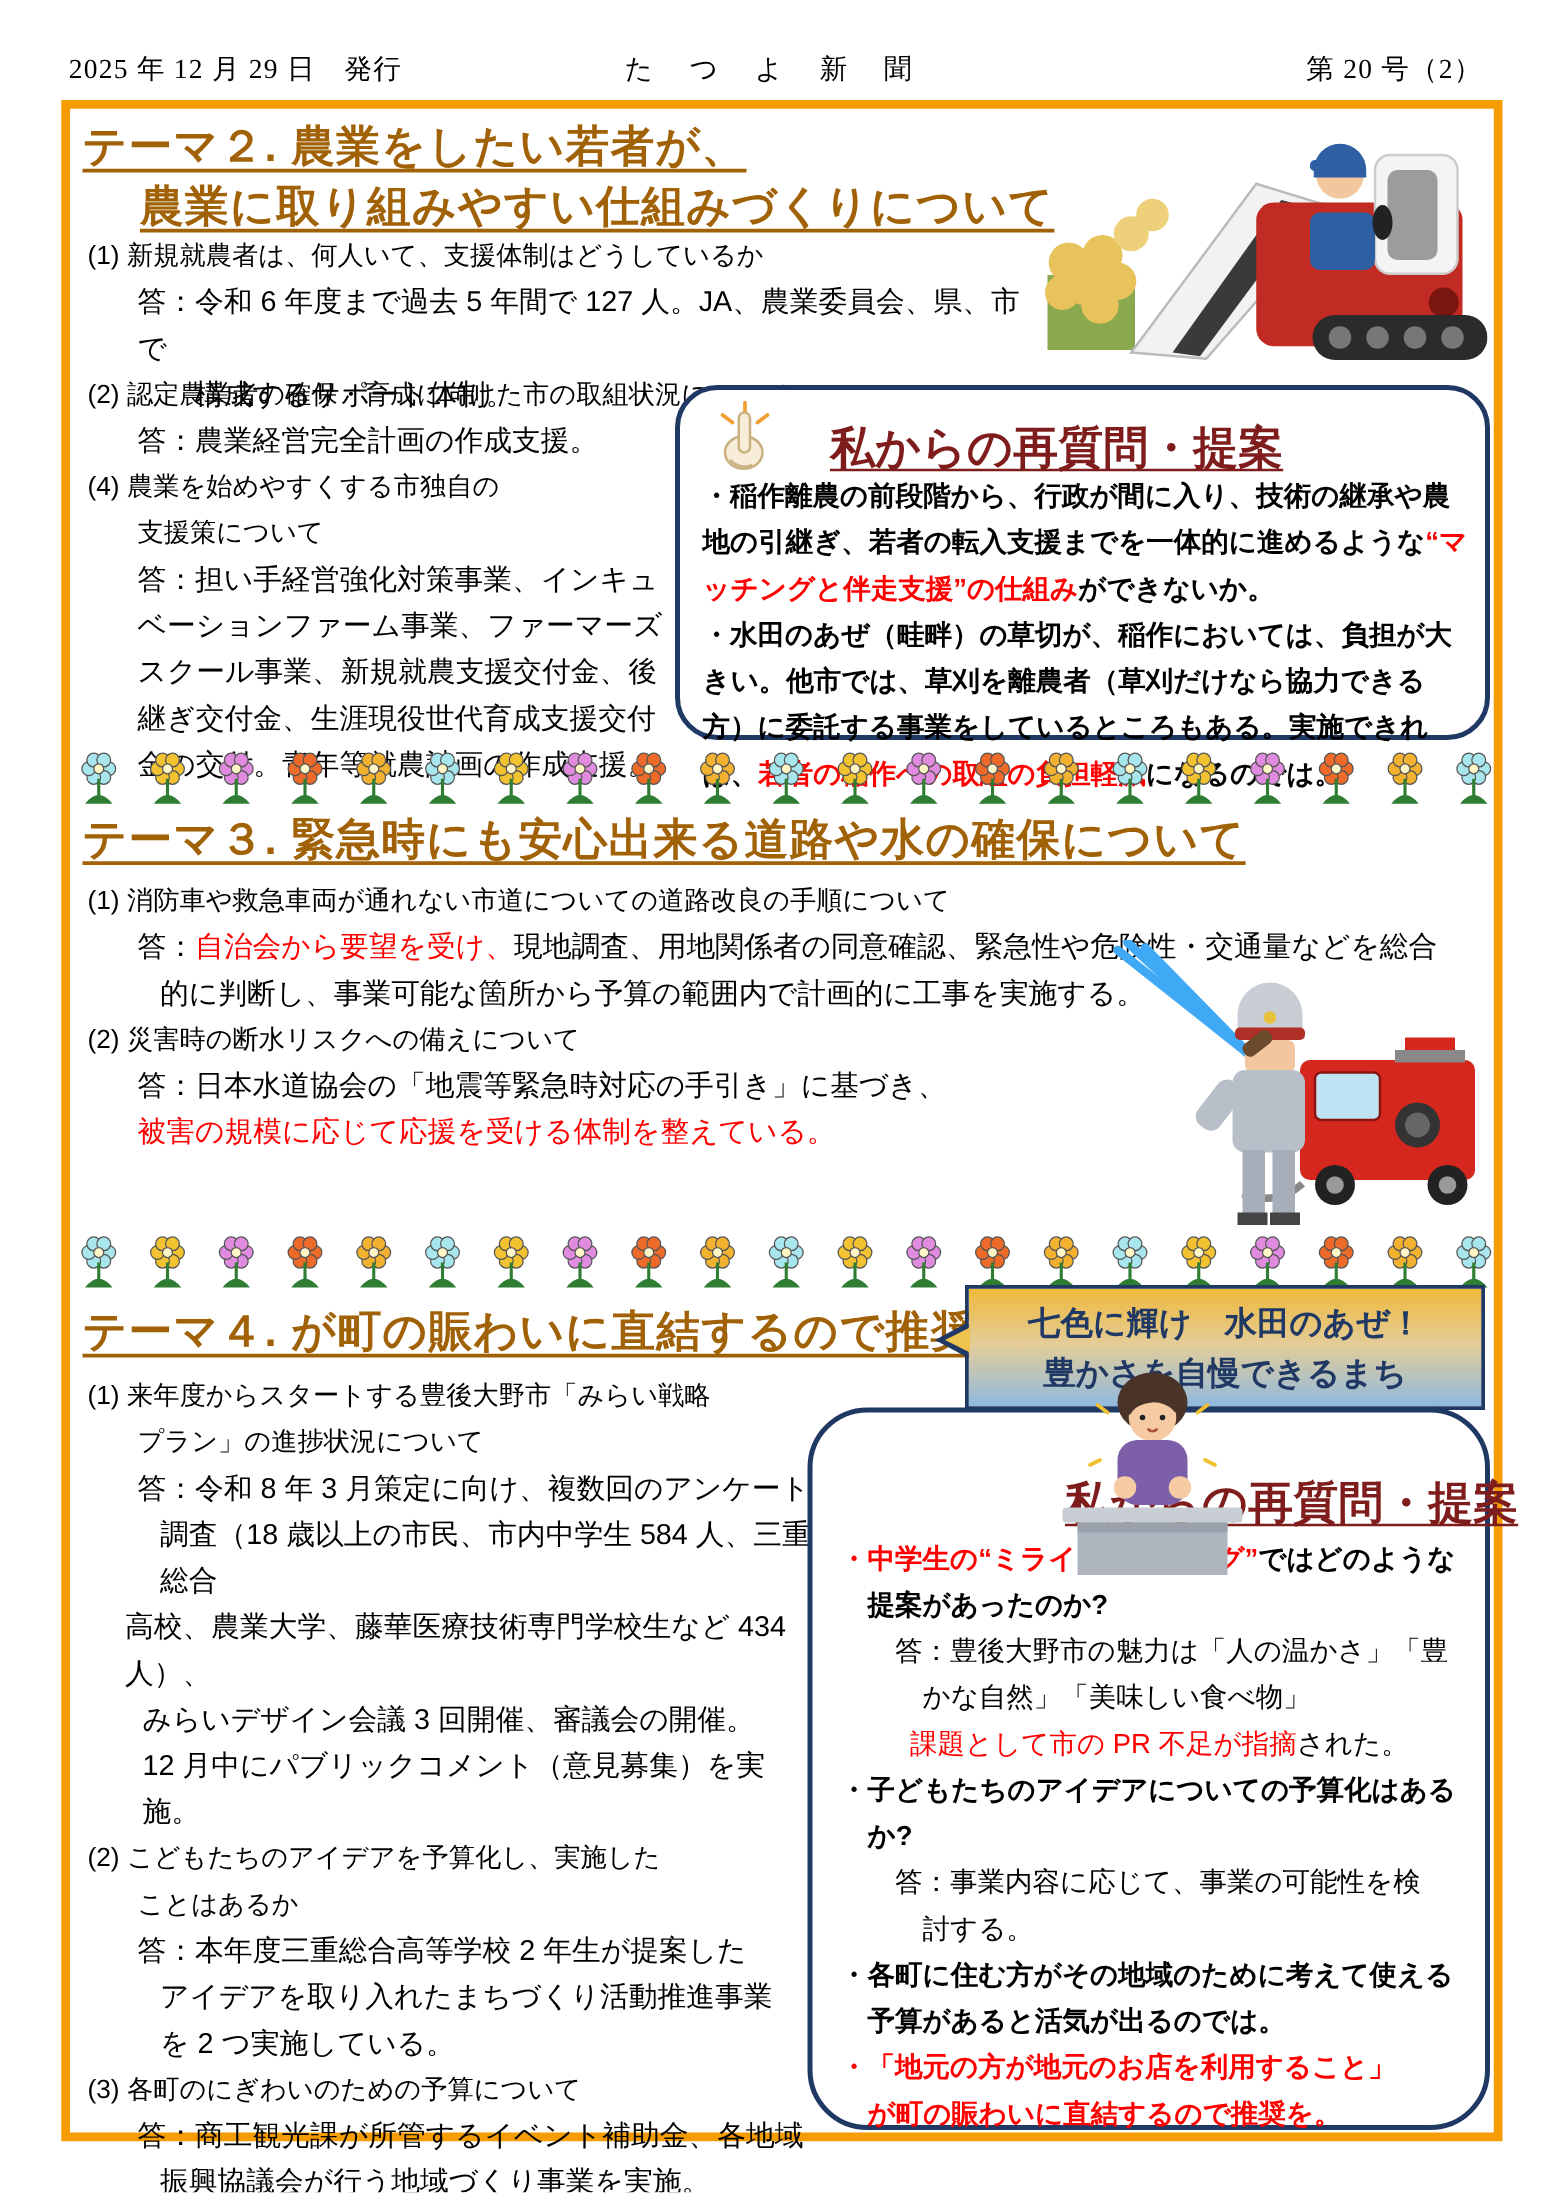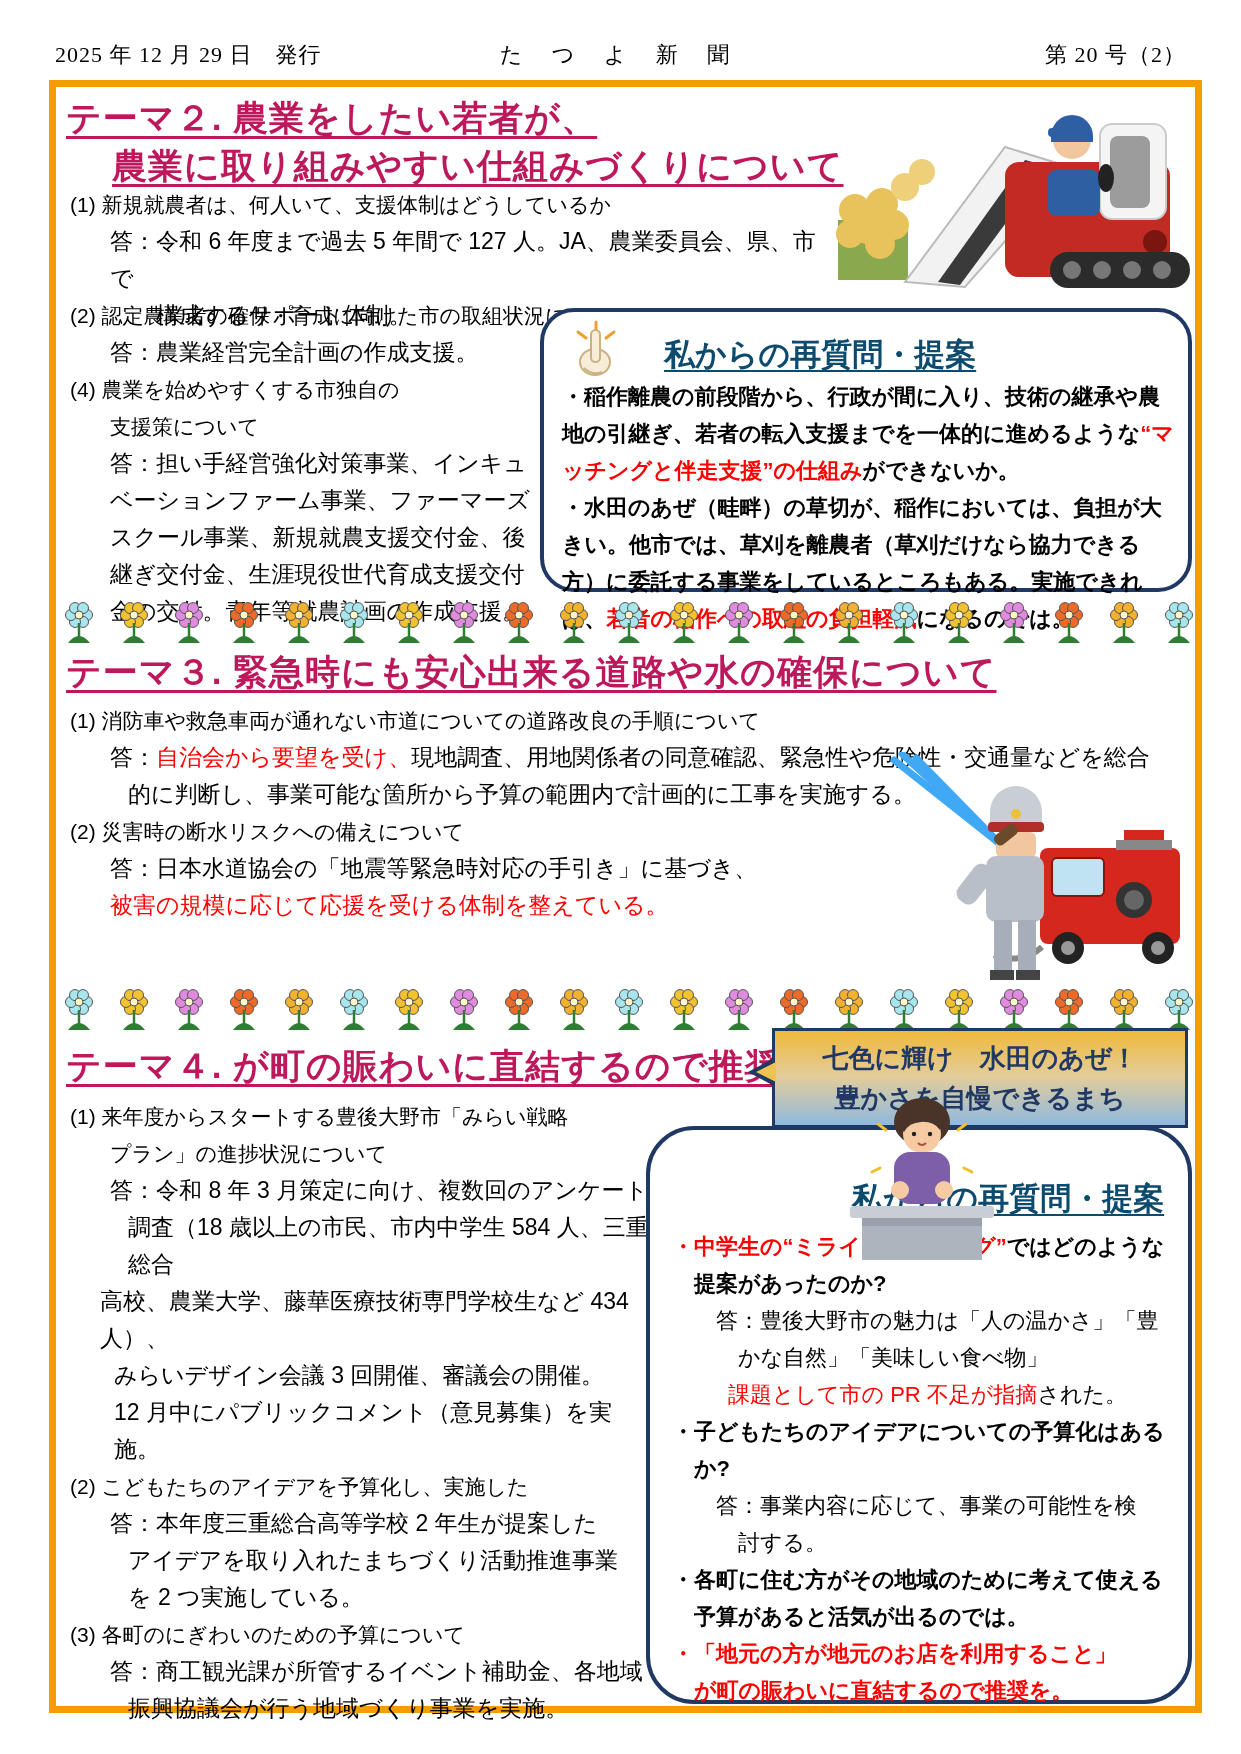--- a/index.html
+++ b/index.html
@@ -8,30 +8,30 @@
   
   .hdr{position:absolute;top:36px;left:55px;width:1131px;height:34px;
        font-family:"Liberation Serif","DejaVu Serif",serif;font-size:22px;color:#000;}
   .hdr .date{position:absolute;left:0;top:4px;letter-spacing:1px;}
   .hdr .title{position:absolute;left:0;right:0;top:4px;text-align:center;letter-spacing:12px;}
   .hdr .issue{position:absolute;right:0;top:4px;letter-spacing:1px;}
   
   .frame{position:absolute;left:49px;top:80px;width:1153px;height:1633px;
          border:7px solid #F59C00;box-sizing:border-box;}
   
-  .gtitle{color:#be185d;font-weight:bold;font-size:35px;line-height:48px;
+  .gtitle{color:#a16207;font-weight:bold;font-size:35px;line-height:48px;
           text-decoration:underline;text-decoration-thickness:3px;text-underline-offset:6px;
           letter-spacing:1px;white-space:nowrap;}
   .q{font-weight:normal;font-size:21px;line-height:37px;}
   .a{font-weight:normal;font-size:23px;line-height:37px;}
   .red{color:#FF0000;}
   .redb{color:#FF0000;font-weight:bold;}
   
   .navybox{position:absolute;border:4px solid #203864;box-sizing:border-box;background:#fff;}
-  .boxtitle{color:#0c4a6e;font-weight:bold;font-size:31px;
+  .boxtitle{color:#7f1d1d;font-weight:bold;font-size:36px;
             text-decoration:underline;text-decoration-thickness:2px;text-underline-offset:5px;
             white-space:nowrap;}
   .boxbody{font-size:22px;font-weight:bold;line-height:37px;}
   
   .flowers{position:absolute;display:flex;justify-content:space-between;align-items:flex-end;}
   .flower{display:inline-block;line-height:0;}
   
   .bubble{position:absolute;left:772px;top:1028px;width:416px;height:100px;
           border:3px solid #203864;box-sizing:border-box;
           background:linear-gradient(to bottom,#EFB93B 0%,#E4CD9A 48%,#8FB9DF 100%);
@@ -738,20 +738,21 @@
 
   <div class="abs" style="left:70px;top:1098px;width:580px;">
     <div class="q">(1) 来年度からスタートする豊後大野市「みらい戦略</div>
     <div class="q" style="padding-left:40px;">プラン」の進捗状況について</div>
     <div class="a" style="padding-left:40px;">答：令和 8 年 3 月策定に向け、複数回のアンケート</div>
     <div class="a" style="padding-left:58px;">調査（18 歳以上の市民、市内中学生 584 人、三重総合</div>
     <div class="a" style="padding-left:30px;">高校、農業大学、藤華医療技術専門学校生など 434 人）、</div>
     <div class="a" style="padding-left:44px;">みらいデザイン会議 3 回開催、審議会の開催。</div>
     <div class="a" style="padding-left:44px;">12 月中にパブリックコメント（意見募集）を実施。</div>
     <div class="q">(2) こどもたちのアイデアを予算化し、実施した</div>
+    <div class="q" style="padding-left:40px;">ことはあるか</div>
     <div class="a" style="padding-left:40px;">答：本年度三重総合高等学校 2 年生が提案した</div>
     <div class="a" style="padding-left:58px;">アイデアを取り入れたまちづくり活動推進事業</div>
     <div class="a" style="padding-left:58px;">を 2 つ実施している。</div>
     <div class="q">(3) 各町のにぎわいのための予算について</div>
     <div class="a" style="padding-left:40px;">答：商工観光課が所管するイベント補助金、各地域</div>
     <div class="a" style="padding-left:58px;">振興協議会が行う地域づくり事業を実施。</div>
   </div>
 
   <div class="navybox" style="left:646px;top:1126px;width:546px;height:578px;border-radius:48px;">
     <div class="boxtitle" style="position:absolute;left:202px;top:48px;">私からの再質問・提案</div>

